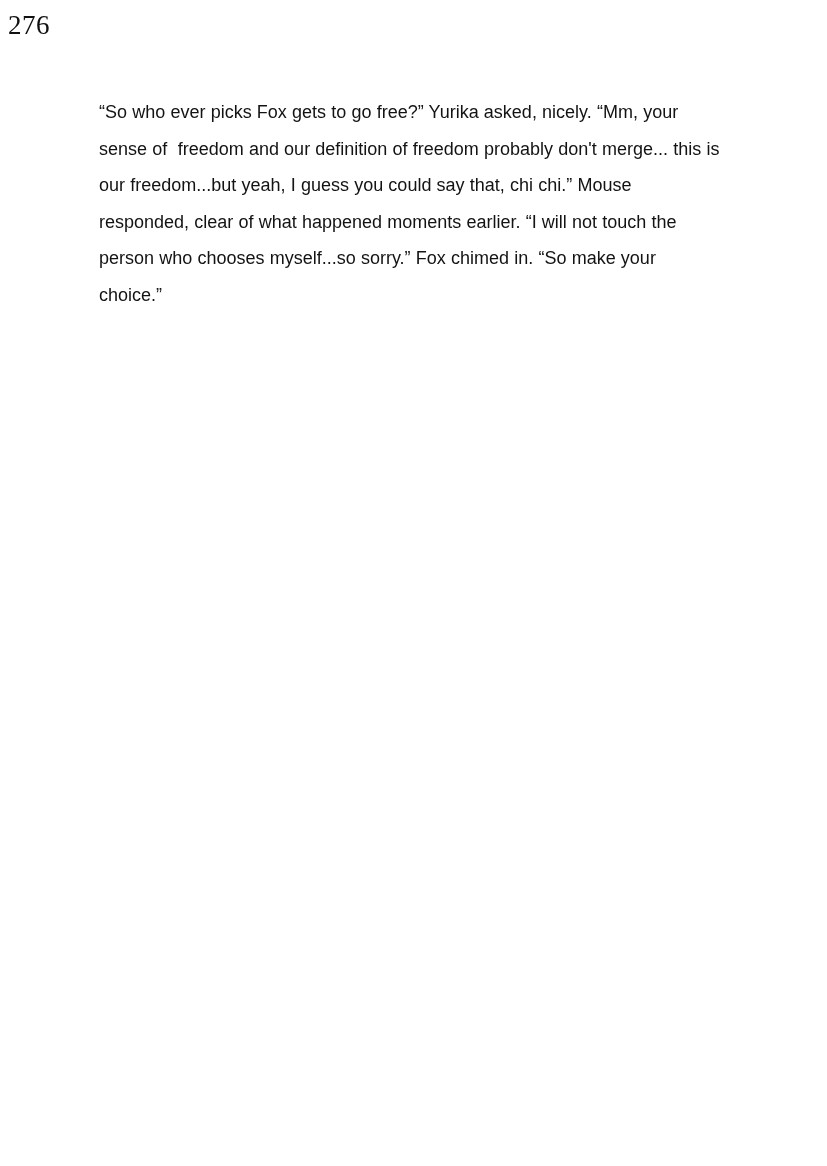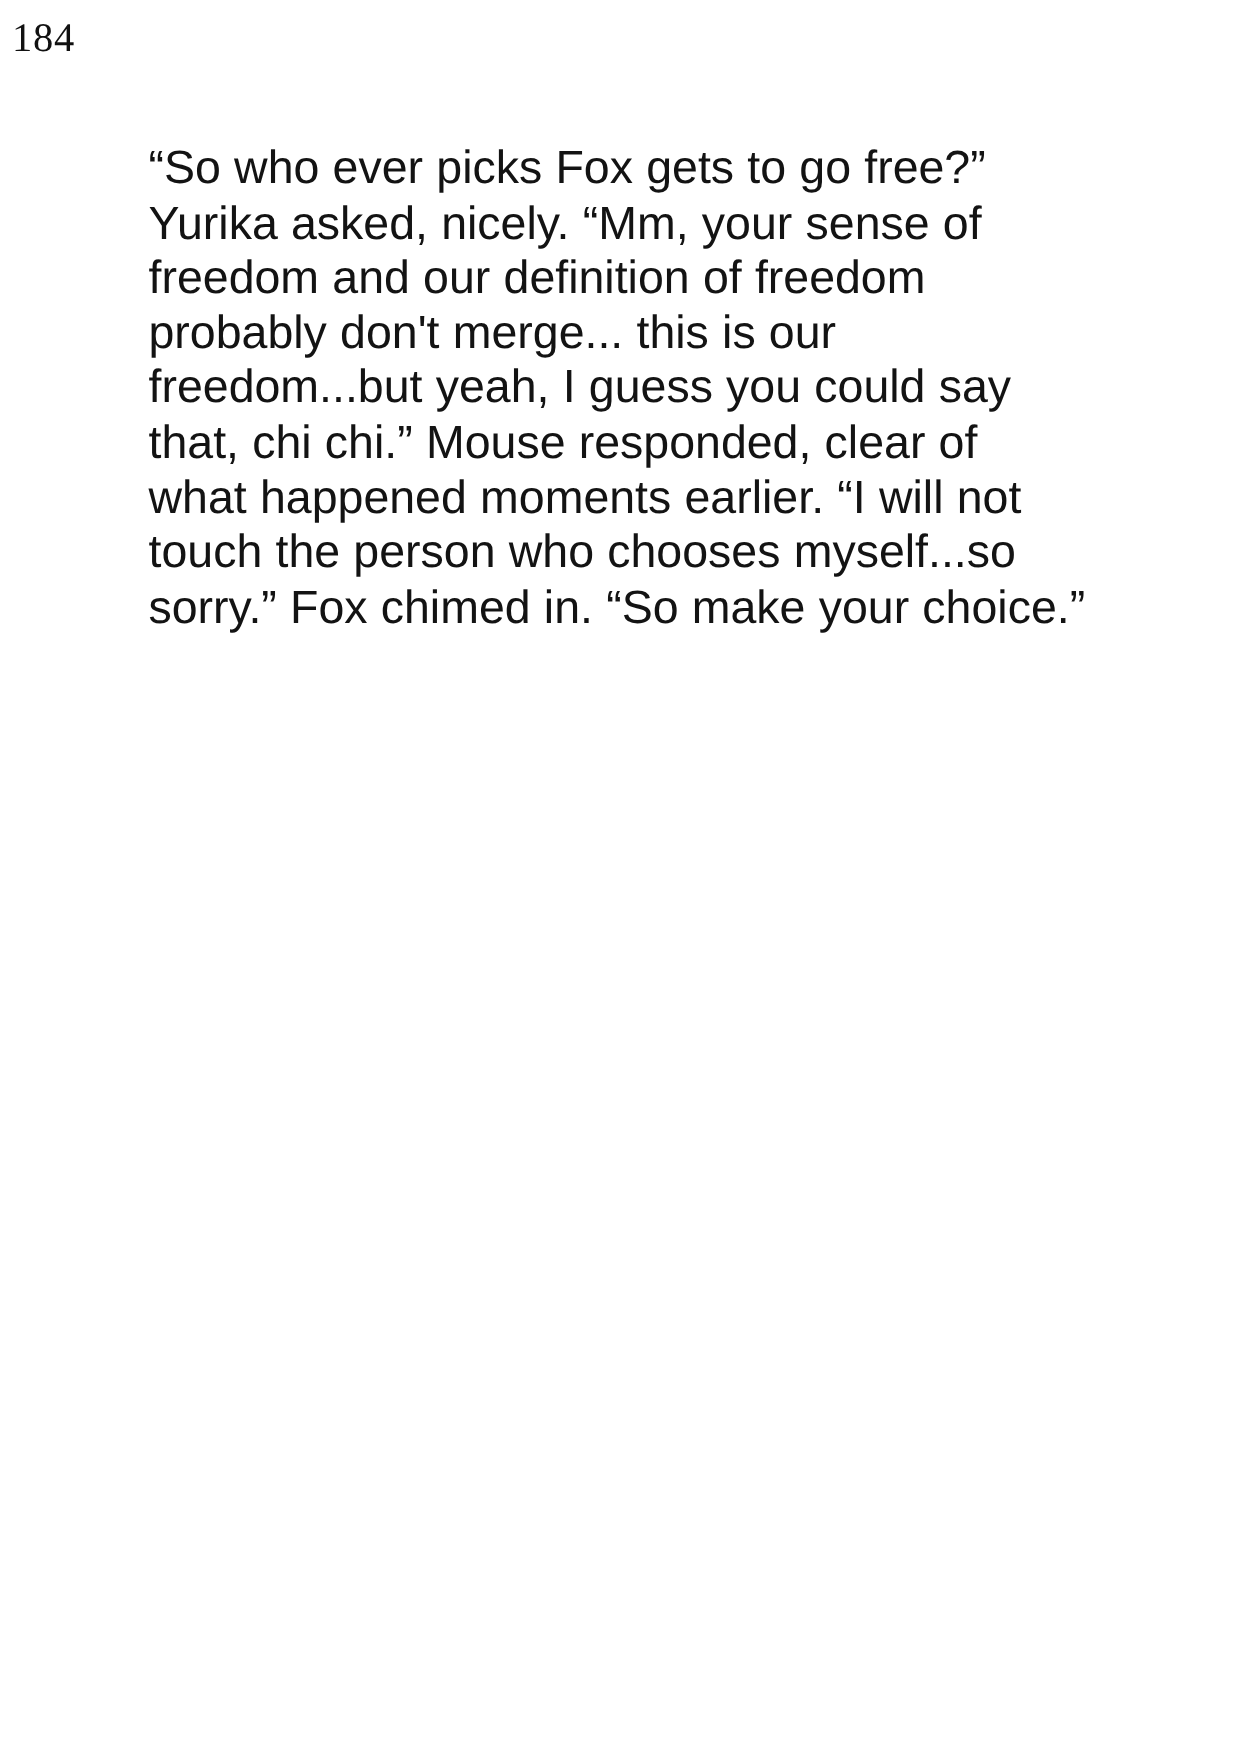--- a/index.html
+++ b/index.html
@@ -22,27 +22,27 @@
     font-size: 27px;
     color: #111111;
     letter-spacing: 0.5px;
   }
   .body-text {
     position: absolute;
     top: 94px;
     left: 99px;
     width: 625px;
     font-family: "Liberation Sans", sans-serif;
-    font-size: 31px;
+    font-size: 18px;
     line-height: 36.6px;
     color: #131313;
     text-align: left;
     white-space: pre-wrap;
     word-spacing: 0.2px;
   }
 </style>
 </head>
 <body>
 
 <div class="page">
-  <div class="page-number">184</div>
+  <div class="page-number">276</div>
   <div class="body-text">“So who ever picks Fox gets to go free?” Yurika asked, nicely. “Mm, your sense of  freedom and our definition of freedom probably don't merge... this is our freedom...but yeah, I guess you could say that, chi chi.” Mouse responded, clear of what happened moments earlier. “I will not touch the person who chooses myself...so sorry.” Fox chimed in. “So make your choice.”</div>
 </div>
 
 </body></html>

